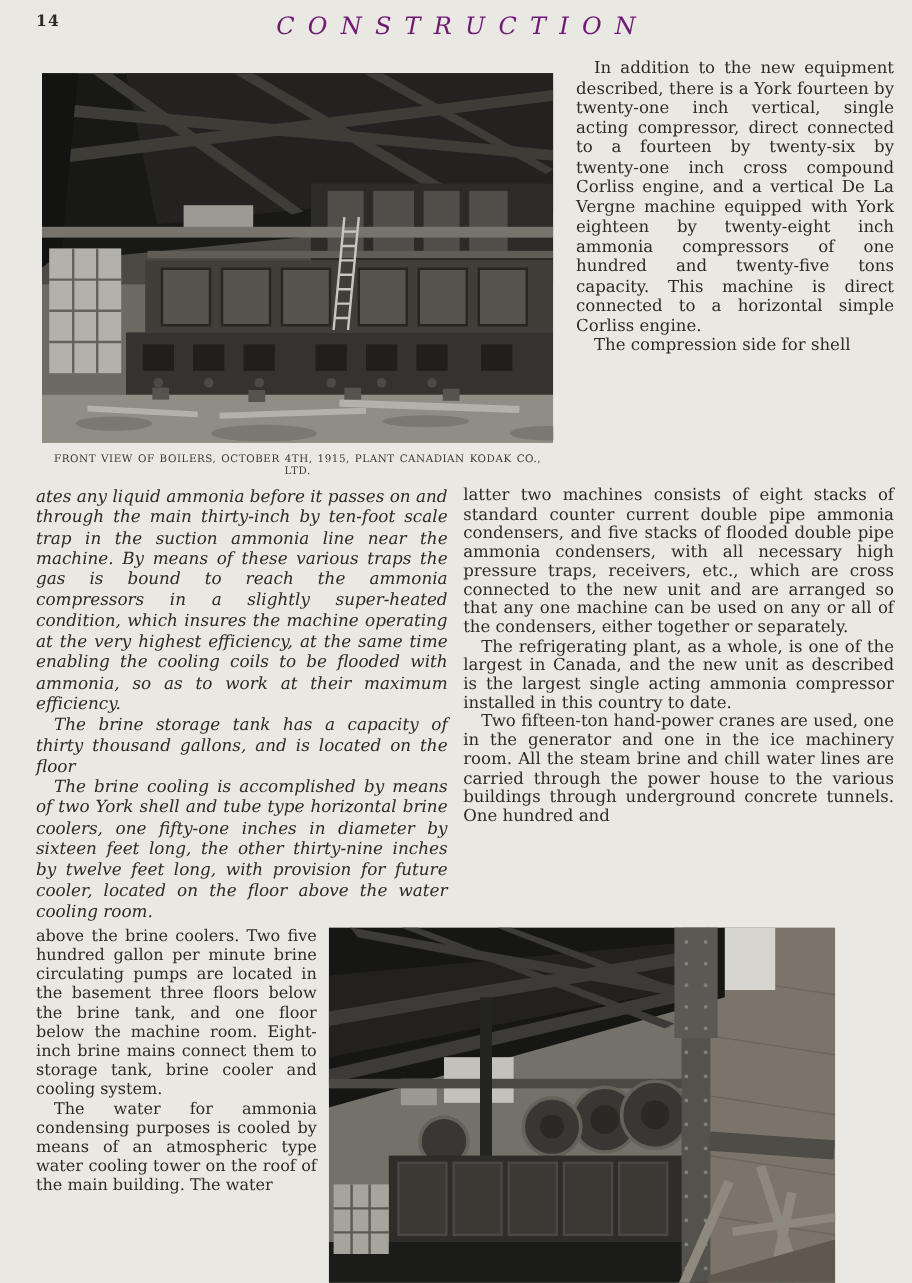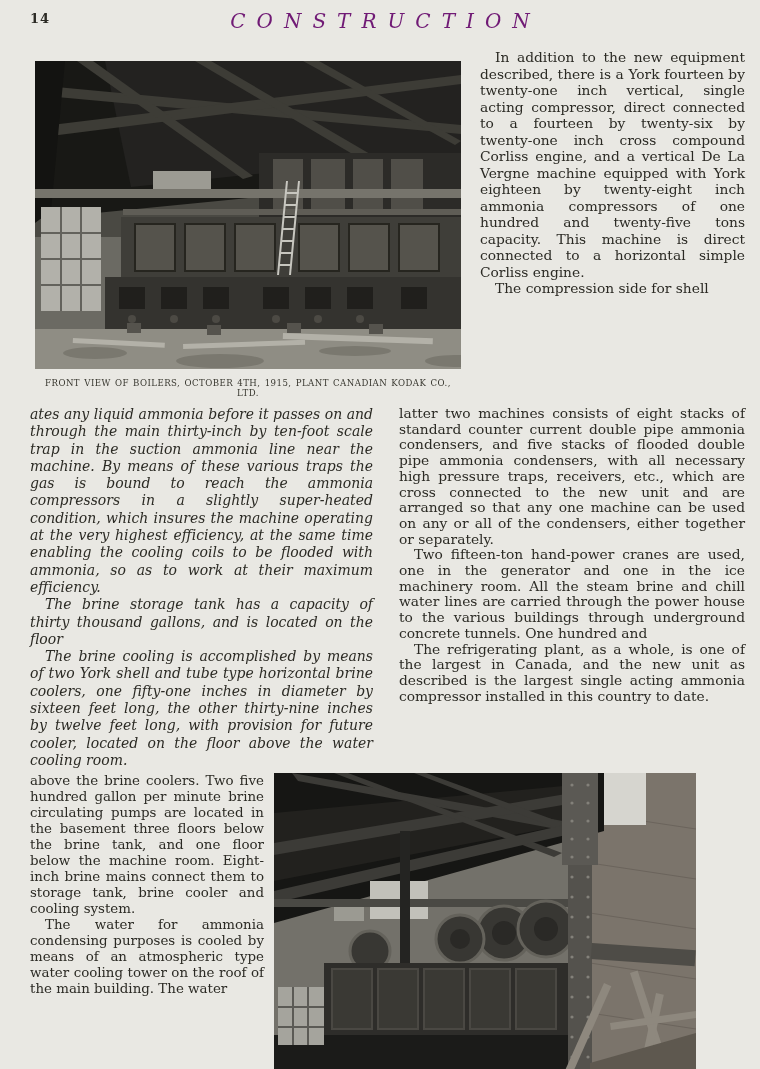--- a/index.html
+++ b/index.html
@@ -19,21 +19,21 @@
   p.indent{text-indent:15px;}
   
   .section-a{display:flex;margin:8px 15px 0 35px;}
   .figure-top{flex:0 0 426px;width:426px;margin-top:12px;}
   .photo-frame svg{display:block;}
   .figcaption{margin-top:9px;font-size:8.6px;letter-spacing:0.45px;text-align:center;color:#38372f;word-spacing:1px;}
   .col-intro{flex:1;margin-left:19px;font-size:13.8px;line-height:16.5px;}
   
   .section-b{display:flex;margin:8px 15px 0 30px;}
   .col-b-left{flex:0 0 343px;font-size:14px;line-height:17.3px;font-style:italic;}
-  .col-b-right{flex:1;margin-left:26px;font-size:13.8px;line-height:15.7px;}
+  .col-b-right{flex:1;margin-left:13px;font-size:13.8px;line-height:15.7px;}
   
   .section-c{display:flex;margin:4px 15px 0 30px;}
   .col-c-left{flex:0 0 234px;font-size:13.4px;line-height:16.0px;}
   .figure-bottom{flex:0 0 422px;width:422px;margin-left:10px;}
 </style>
 </head>
 <body>
 
 <div class="page">
 
@@ -157,22 +157,22 @@
   </div>
 
   <div class="section-b">
     <div class="col-b-left">
       <p>ates any liquid ammonia before it passes on and through the main thirty-inch by ten-foot scale trap in the suction ammonia line near the machine.  By means of these various traps the gas is bound to reach the ammonia compressors in a slightly super-heated condition, which insures the machine operating at the very highest efficiency, at the same time enabling the cooling coils to be flooded with ammonia, so as to work at their maximum efficiency.</p>
       <p class="indent">The brine storage tank has a capacity of thirty thousand gallons, and is located on the floor</p>
       <p class="indent">The brine cooling is accomplished by means of two York shell and tube type horizontal brine coolers, one fifty-one inches in diameter by sixteen feet long, the other thirty-nine inches by twelve feet long, with provision for future cooler, located on the floor above the water cooling room.</p>
     </div>
     <div class="col-b-right">
       <p>latter two machines consists of eight stacks of standard counter current double pipe ammonia condensers, and five stacks of flooded double pipe ammonia condensers, with all necessary high pressure traps, receivers, etc., which are cross connected to the new unit and are arranged so that any one machine can be used on any or all of the condensers, either together or separately.</p>
+      <p class="indent">The refrigerating plant, as a whole, is one of the largest in Canada, and the new unit as described is the largest single acting ammonia compressor installed in this country to date.</p>
       <p class="indent">Two fifteen-ton hand-power cranes are used, one in the generator and one in the ice machinery room.  All the steam brine and chill water lines are carried through the power house to the various buildings through underground concrete tunnels.  One hundred and</p>
-      <p class="indent">The refrigerating plant, as a whole, is one of the largest in Canada, and the new unit as described is the largest single acting ammonia compressor installed in this country to date.</p>
     </div>
   </div>
 
   <div class="section-c">
     <div class="col-c-left">
       <p>above the brine coolers.  Two five hundred gallon per minute brine circulating pumps are located in the basement three floors below the brine tank, and one floor below the machine room.  Eight-inch brine mains connect them to storage tank, brine cooler and cooling system.</p>
       <p class="indent">The water for ammonia condensing purposes is cooled by means of an atmospheric type water cooling tower on the roof of the main building.  The water</p>
     </div>
 
     <div class="figure-bottom">

